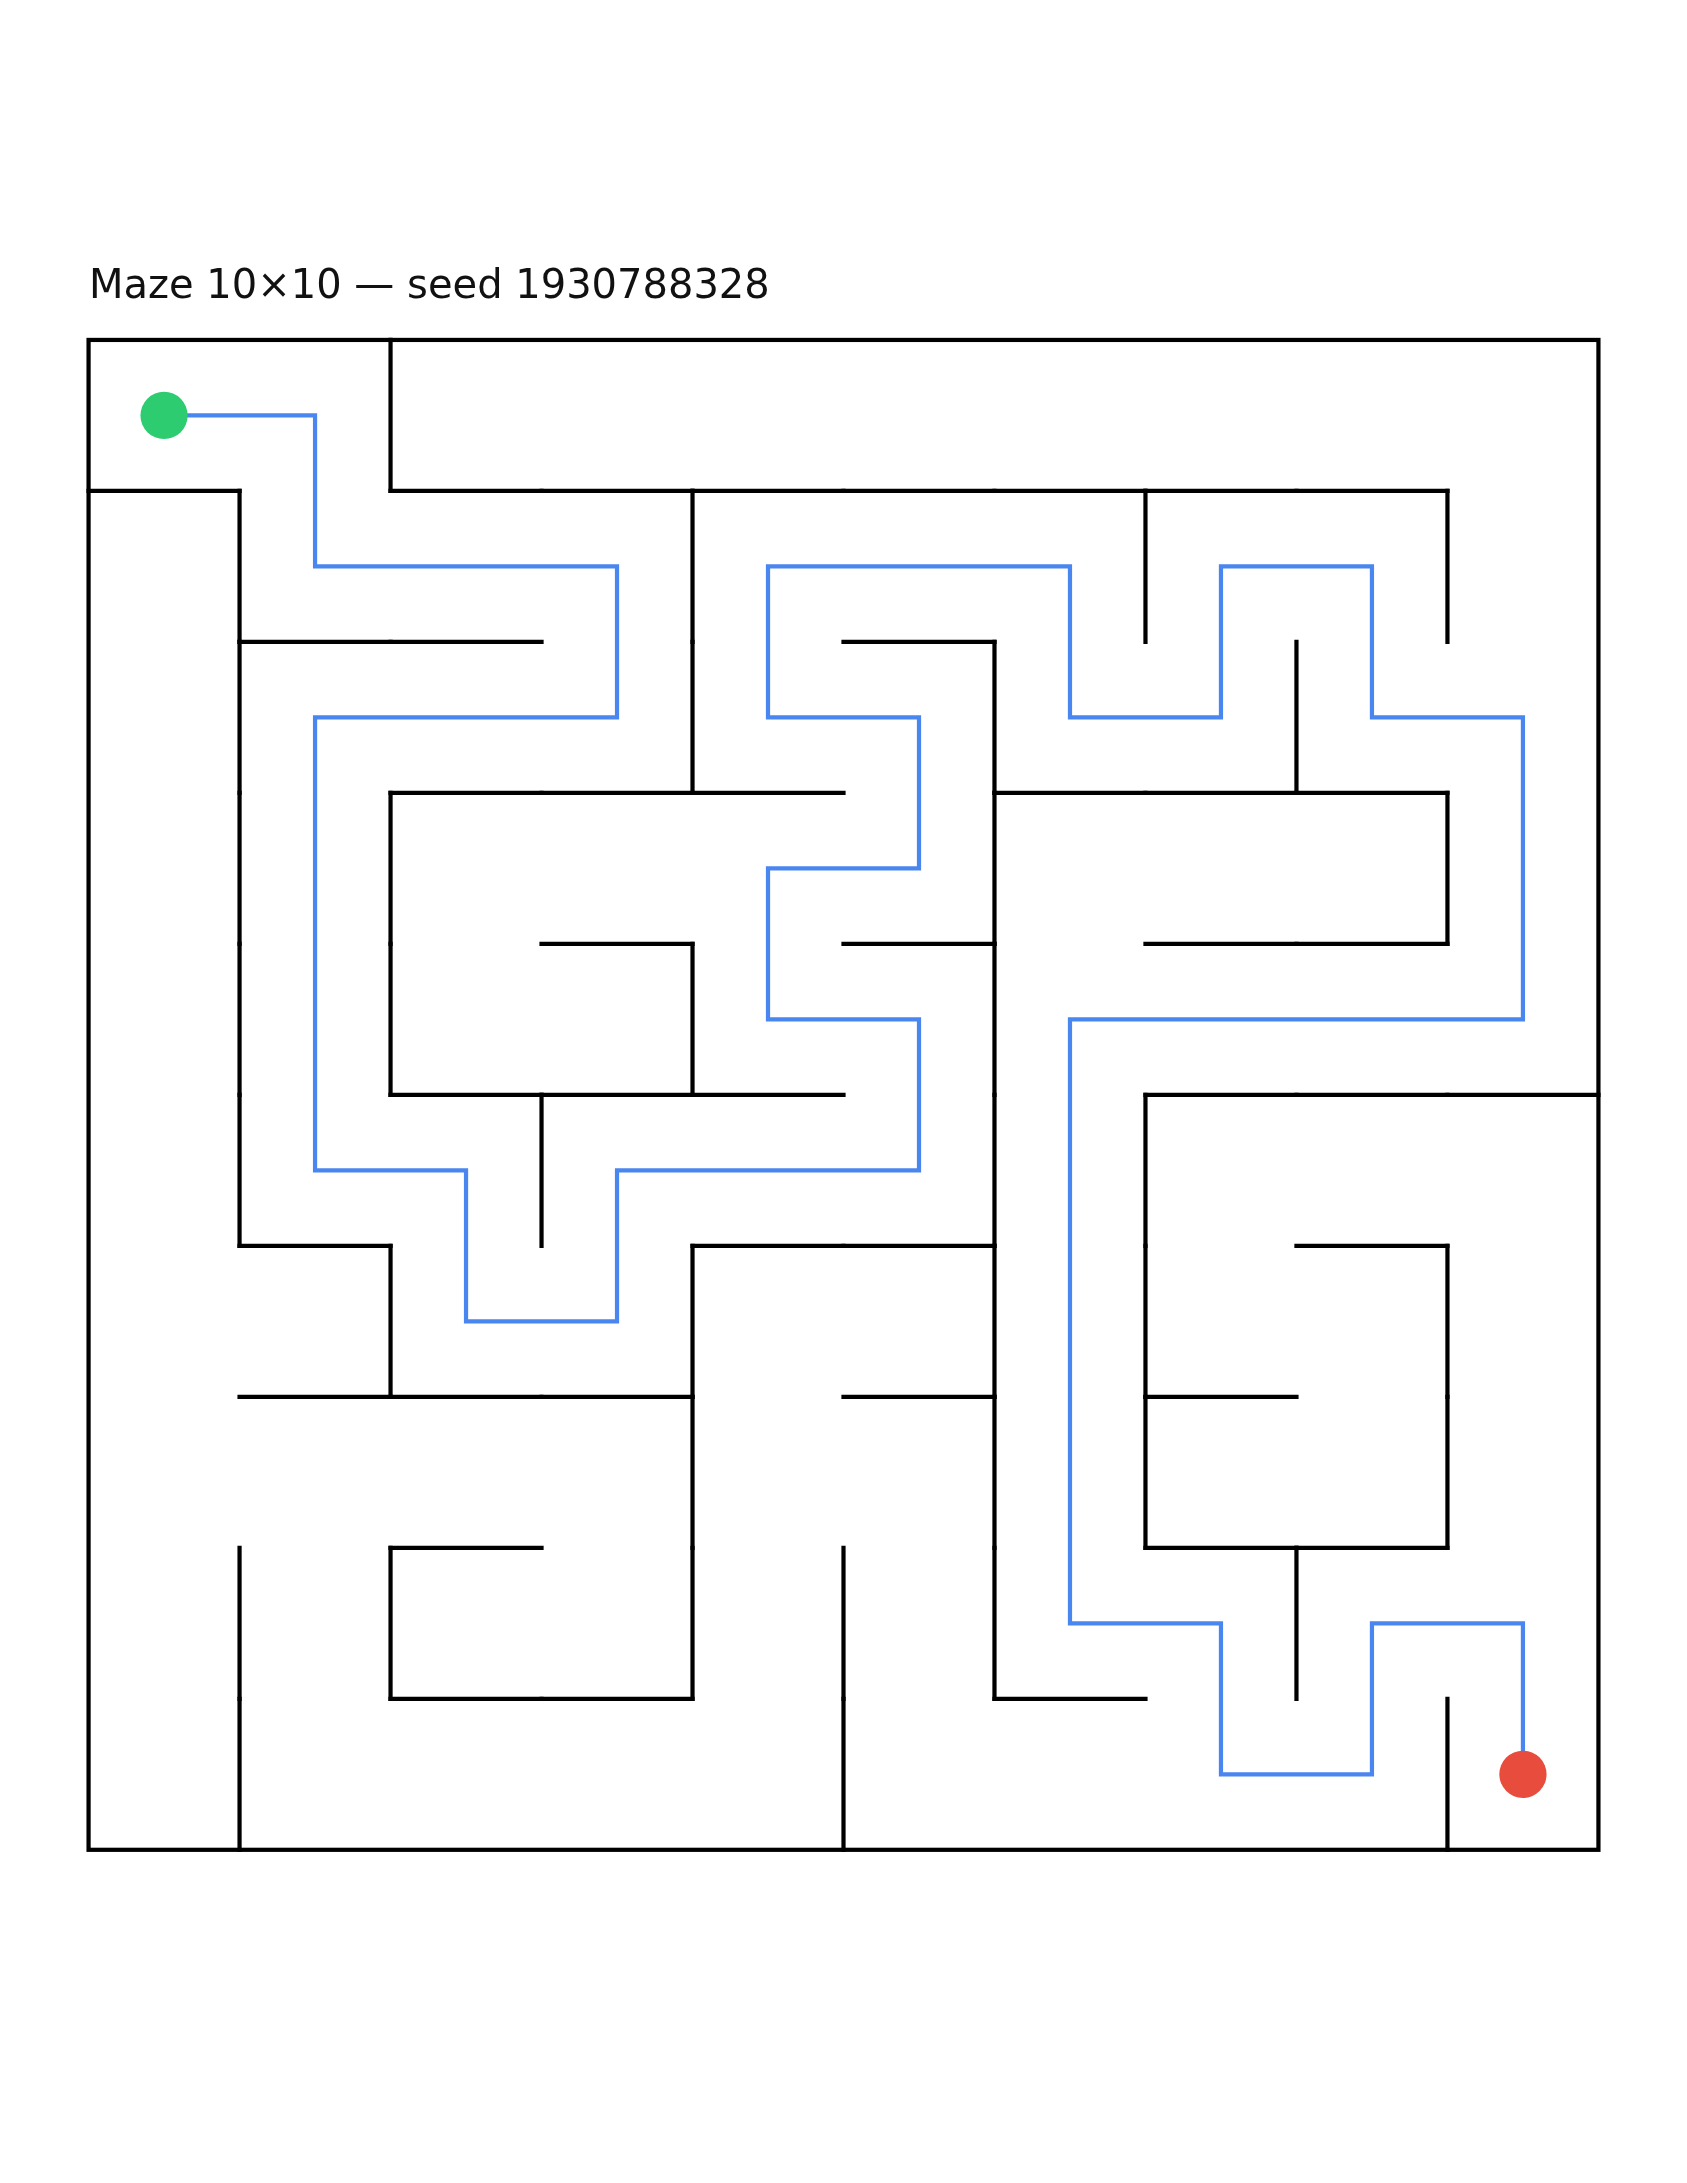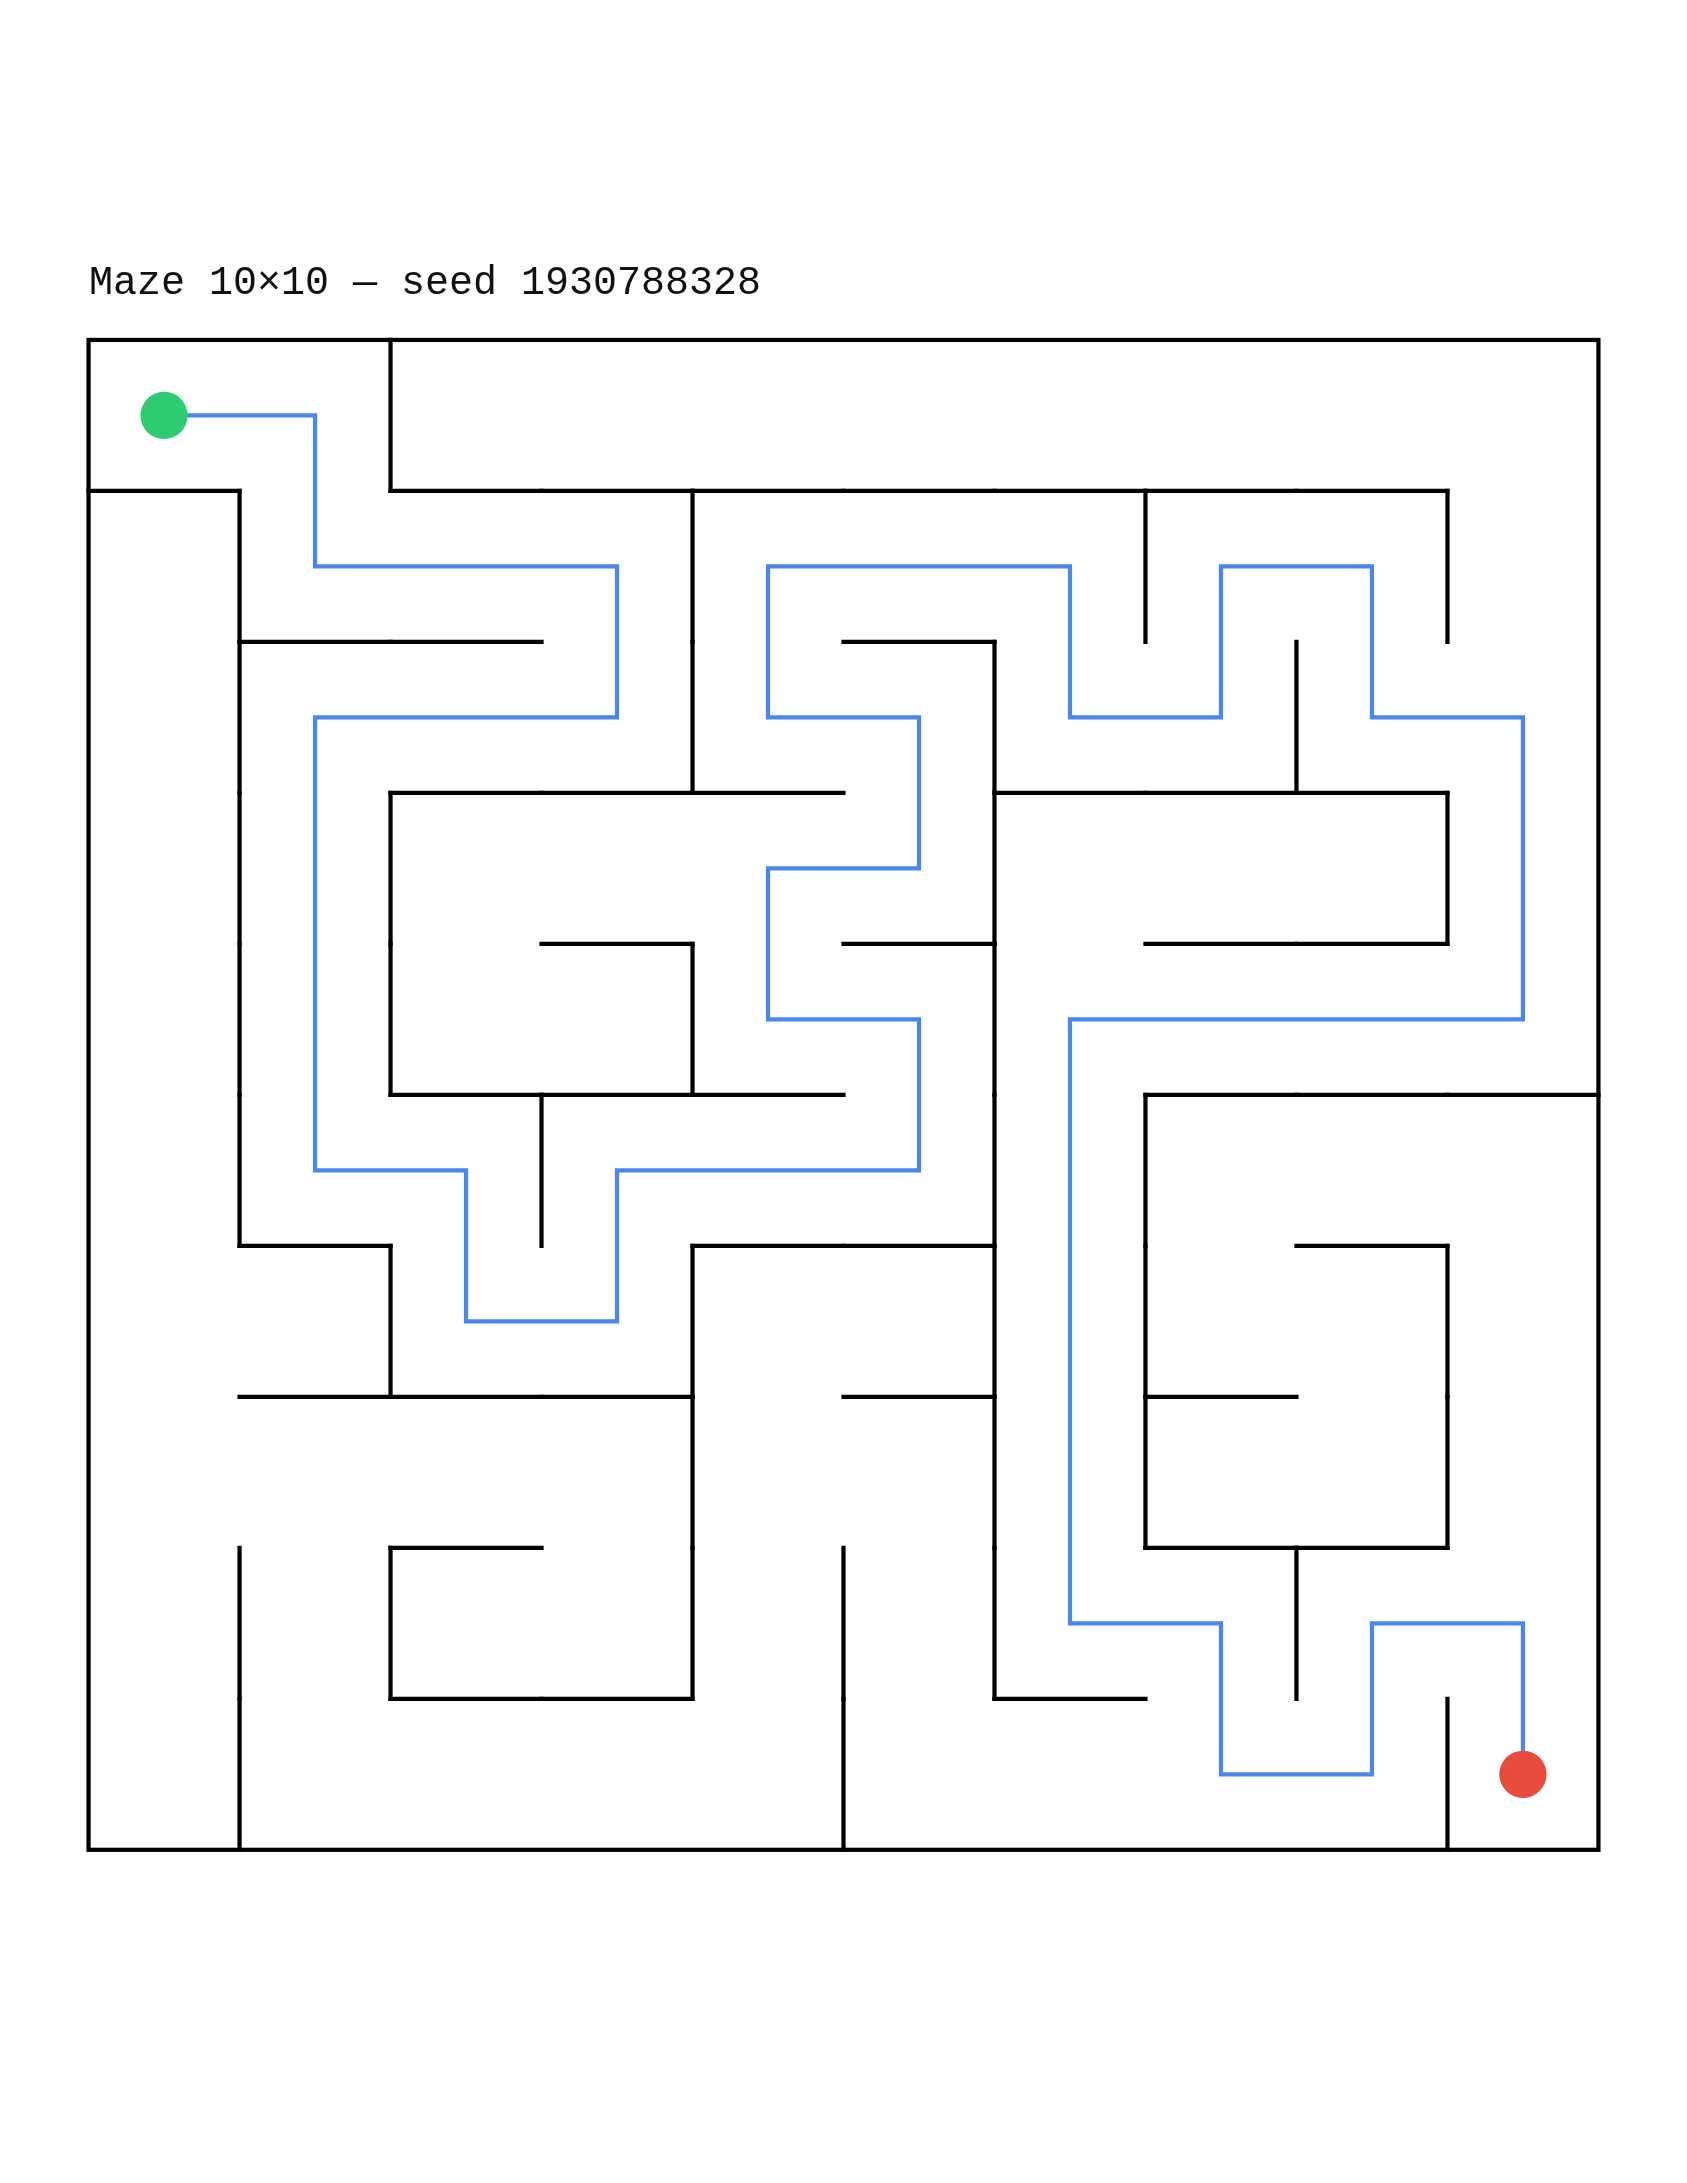--- a/index.html
+++ b/index.html
@@ -16,21 +16,20 @@
     overflow: hidden;
   }
   .maze-title {
     position: absolute;
     left: 89px;
     top: 262px;
     font-size: 40px;
     line-height: 1.1;
     color: #111111;
     white-space: nowrap;
-    font-family: Liberation Mono, monospace;
   }
   .maze-svg {
     position: absolute;
     left: 0;
     top: 0;
   }
 </style>
 </head>
 <body>
 

